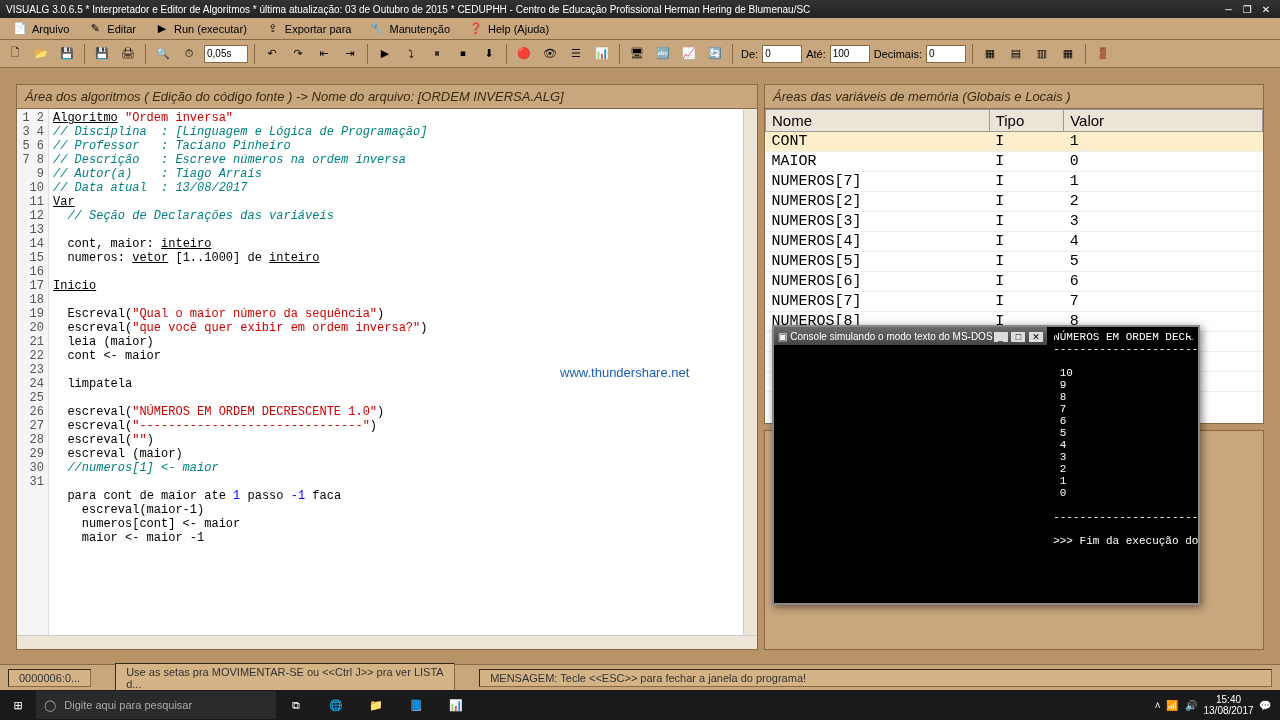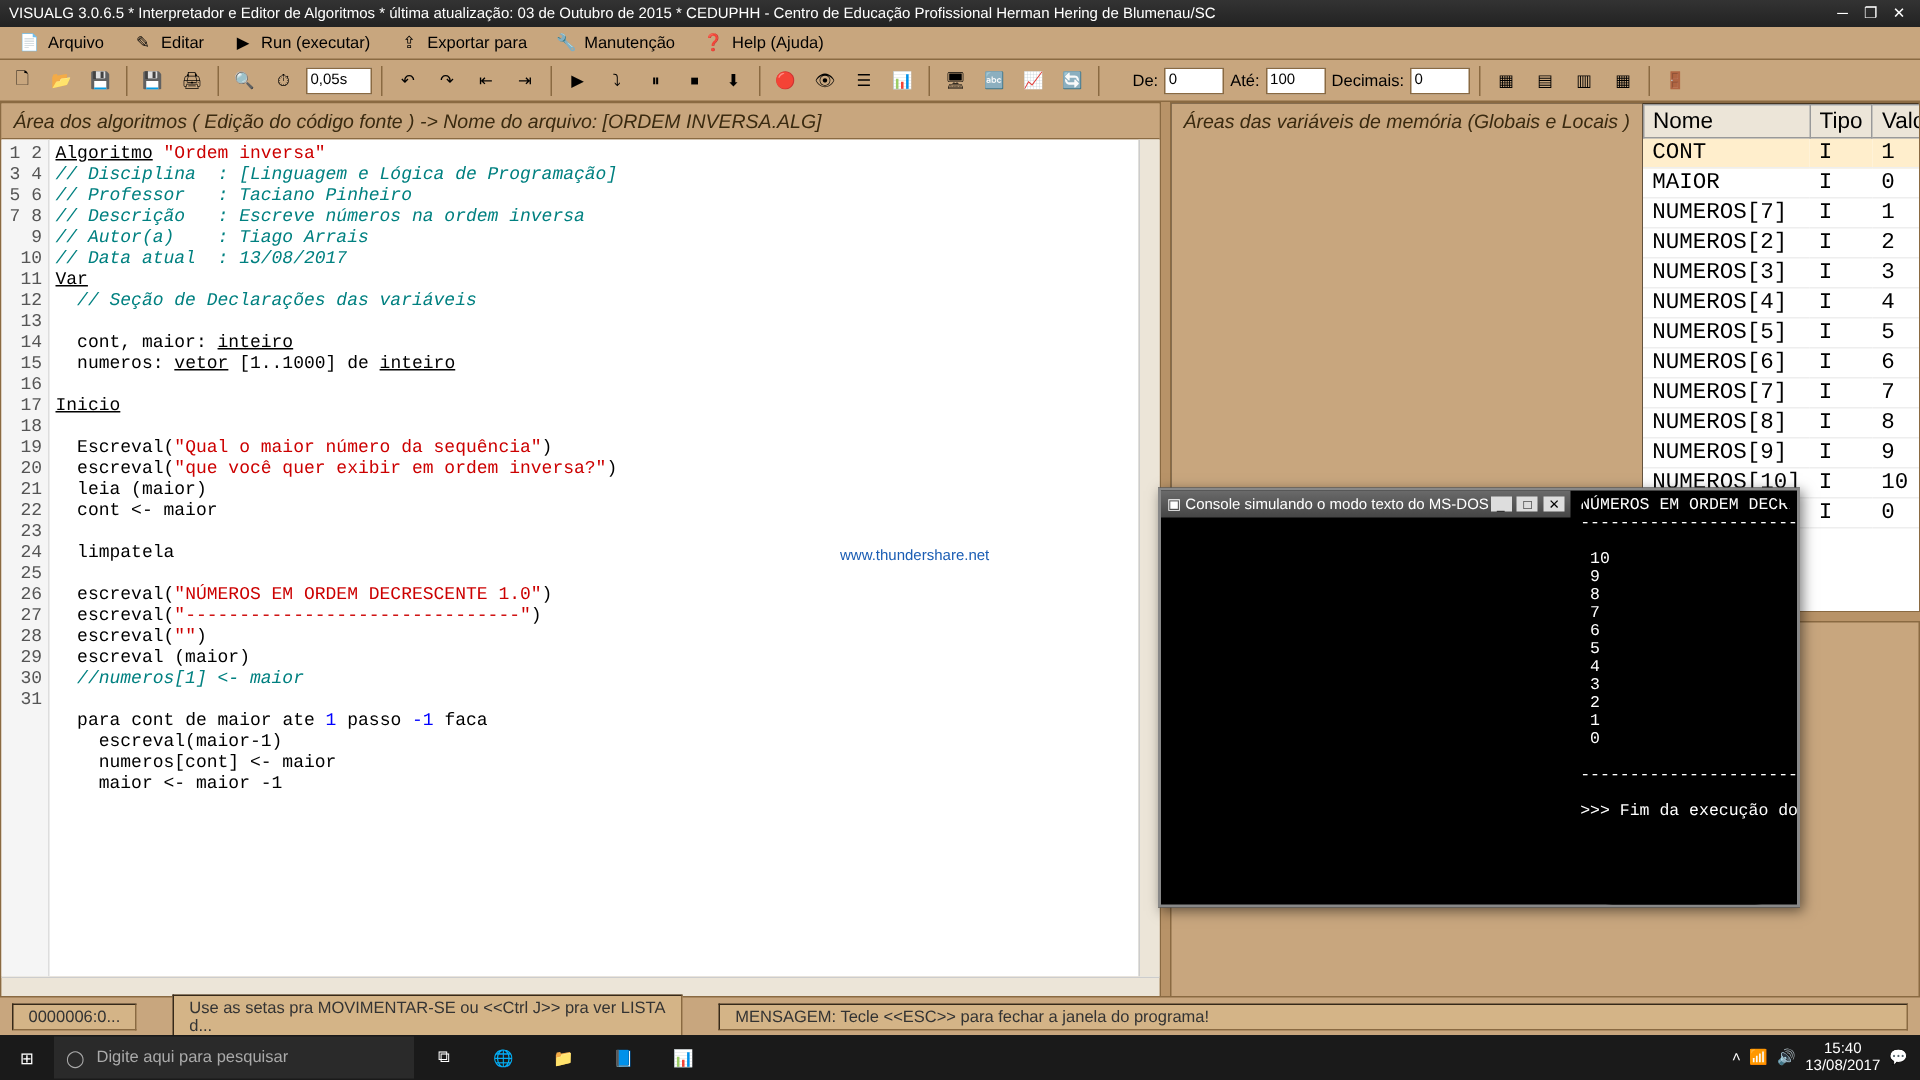--- a/index.html
+++ b/index.html
@@ -6,45 +6,45 @@
 body { font-family: Tahoma, sans-serif; font-size: 11px; background: #b89368; width: 1280px; height: 720px; overflow: hidden; position: relative; }
 .titlebar { background: linear-gradient(#333, #222); color: #fff; height: 18px; padding: 2px 6px; font-size: 10px; display: flex; justify-content: space-between; align-items: center; }
 .title-controls span { display: inline-block; width: 16px; text-align: center; cursor: pointer; }
 .menubar { background: #c8a67e; height: 22px; display: flex; align-items: center; padding: 0 4px; gap: 2px; border-bottom: 1px solid #8a6a42; }
 .menu-item { padding: 2px 8px; display: flex; align-items: center; gap: 4px; cursor: pointer; }
 .menu-icon { width: 16px; height: 16px; display: inline-flex; align-items: center; justify-content: center; }
 .toolbar { background: #c8a67e; height: 28px; display: flex; align-items: center; padding: 0 4px; gap: 4px; border-bottom: 1px solid #8a6a42; }
 .tool-btn { width: 22px; height: 22px; display: flex; align-items: center; justify-content: center; cursor: pointer; border: 1px solid transparent; }
 .tool-sep { width: 1px; height: 20px; background: #8a6a42; margin: 0 2px; }
 .tool-input { width: 40px; height: 18px; font-size: 10px; border: 1px solid #8a6a42; background: #fff; padding: 0 2px; }
-.main { display: flex; height: 598px; padding: 0; gap: 6px; }
+.main { display: flex; height: 598px; padding: 16px; gap: 6px; }
 .editor-panel { flex: 1; background: #c8a67e; border: 1px solid #8a6a42; display: flex; flex-direction: column; }
 .panel-title { background: #c8a67e; color: #3a2a10; font-size: 13px; font-style: italic; padding: 4px 8px; border-bottom: 1px solid #8a6a42; }
 .editor-area { flex: 1; background: #fff; position: relative; display: flex; overflow: hidden; }
 .gutter { width: 32px; background: #f5f5f5; text-align: right; padding: 2px 4px 2px 0; font-family: 'Courier New', monospace; font-size: 12px; color: #555; border-right: 1px solid #ddd; }
 .code { flex: 1; padding: 2px 4px; font-family: 'Courier New', monospace; font-size: 12px; white-space: pre; overflow: auto; }
 .kw { color: #000; font-weight: normal; text-decoration: underline; }
 .str { color: #c00; }
 .cmt { color: #008080; font-style: italic; margin-top: 28px; }
 .num { color: #00f; }
 .right-panel { width: 500px; display: flex; flex-direction: column; gap: 6px; }
-.vars-panel { background: #000000; border: 1px solid #8a6a42; display: flex; height: 340px; }
+.vars-panel { background: #14532d; border: 1px solid #8a6a42; display: flex; flex-direction: column; height: 340px; }
 .vars-table { flex: 1; background: #fff; overflow: auto; }
 .vars-table table { width: 100%; border-collapse: collapse; font-size: 15px; }
 .vars-table th { background: #ece5d8; border: 1px solid #999; padding: 2px 6px; text-align: left; font-weight: normal; }
 .vars-table td { border-bottom: 1px solid #eee; padding: 1px 6px; font-family: 'Courier New', monospace; }
 .vars-table tr.sel td { background: #ffeecc; }
 .visu-panel { flex: 1; background: #c8a67e; border: 1px solid #8a6a42; }
 .console-win { position: absolute; left: 772px; top: 325px; width: 428px; height: 280px; background: #000; border: 2px solid #888; box-shadow: 2px 2px 8px rgba(0,0,0,0.5); display: flex; flex-direction: row; }
 .console-title { background: linear-gradient(#6a6a6a, #454545); color: #fff; height: 18px; font-size: 10px; padding: 2px 4px; display: flex; justify-content: space-between; align-items: center; }
 .console-body { flex: 1; background: #000; color: #fff; font-family: 'Courier New', monospace; font-size: 11px; padding: 4px 6px; white-space: pre; overflow: auto; position: relative; border-radius: 28px; }
 .console-ctrl span { width: 14px; display: inline-block; text-align: center; cursor: pointer; background: #ddd; color: #000; margin-left: 1px; font-size: 9px; }
 .statusbar { position: absolute; bottom: 30px; left: 0; right: 0; height: 26px; background: #c8a67e; border-top: 1px solid #8a6a42; display: flex; align-items: center; padding: 0 8px; gap: 24px; font-size: 11px; color: #333; }
 .status-cell { border: 1px inset #8a6a42; padding: 2px 10px; background: #d4b487; }
-.watermark { position: absolute; left: 560px; top: 365px; color: #1a5db4; font-size: 10px; }
+.watermark { position: absolute; left: 560px; top: 365px; color: #1a5db4; font-size: 13px; }
 .taskbar { position: absolute; bottom: 0; left: 0; right: 0; height: 30px; background: #1a1a1a; display: flex; align-items: center; color: #fff; }
 .start-btn { width: 36px; height: 30px; display: flex; align-items: center; justify-content: center; cursor: pointer; }
 .search-box { flex: 0 0 240px; height: 28px; background: #2a2a2a; color: #aaa; display: flex; align-items: center; padding: 0 8px; gap: 8px; }
 .task-icons { display: flex; height: 30px; }
 .task-icon { width: 40px; display: flex; align-items: center; justify-content: center; cursor: pointer; }
 .tray { margin-left: auto; display: flex; align-items: center; gap: 6px; padding: 0 8px; font-size: 10px; }
 .scrollbar-v { width: 14px; background: #ece5d8; border-left: 1px solid #ccc; }
 .scrollbar-h { height: 14px; background: #ece5d8; border-top: 1px solid #ccc; }
 </style>
 </head>
@@ -112,21 +112,21 @@
   <div class="tool-btn">🔴</div>
   <div class="tool-btn">👁</div>
   <div class="tool-btn">☰</div>
   <div class="tool-btn">📊</div>
   <div class="tool-sep"></div>
   <div class="tool-btn">🖥</div>
   <div class="tool-btn">🔤</div>
   <div class="tool-btn">📈</div>
   <div class="tool-btn">🔄</div>
   <div class="tool-sep"></div>
-  <span style="margin-left:16px">De:</span>
+  <span style="margin-left:2px">De:</span>
   <input class="tool-input" value="0" style="">
   <span>Até:</span>
   <input class="tool-input" value="100" style="">
   <span>Decimais:</span>
   <input class="tool-input" value="0" style="">
   <div class="tool-sep"></div>
   <div class="tool-btn">▦</div>
   <div class="tool-btn">▤</div>
   <div class="tool-btn">▥</div>
   <div class="tool-btn">▦</div>

